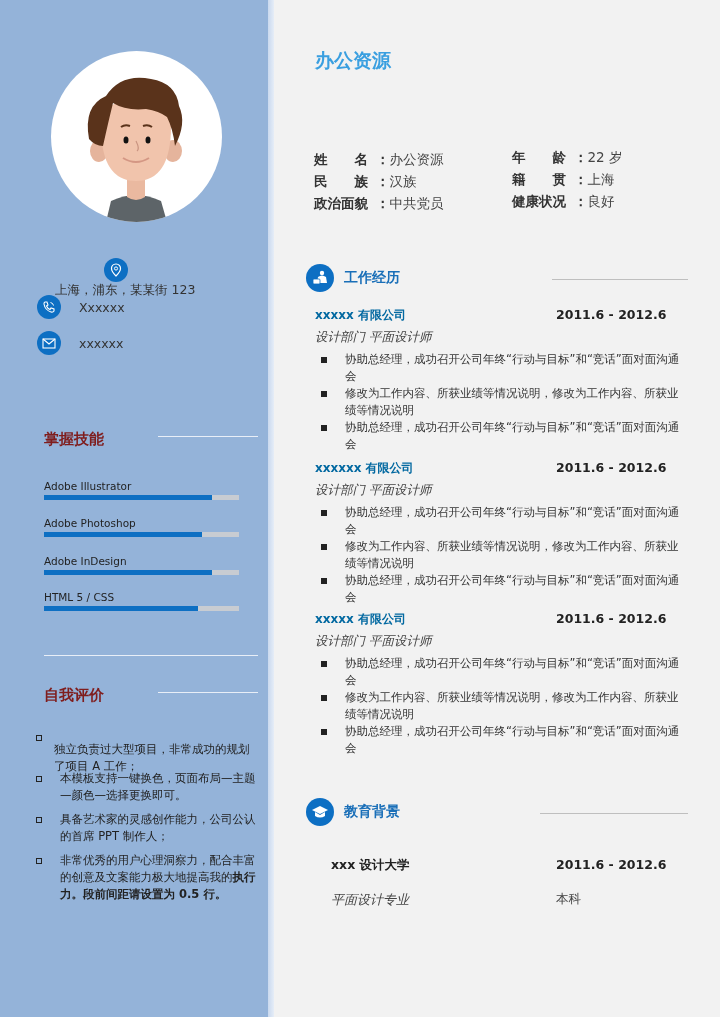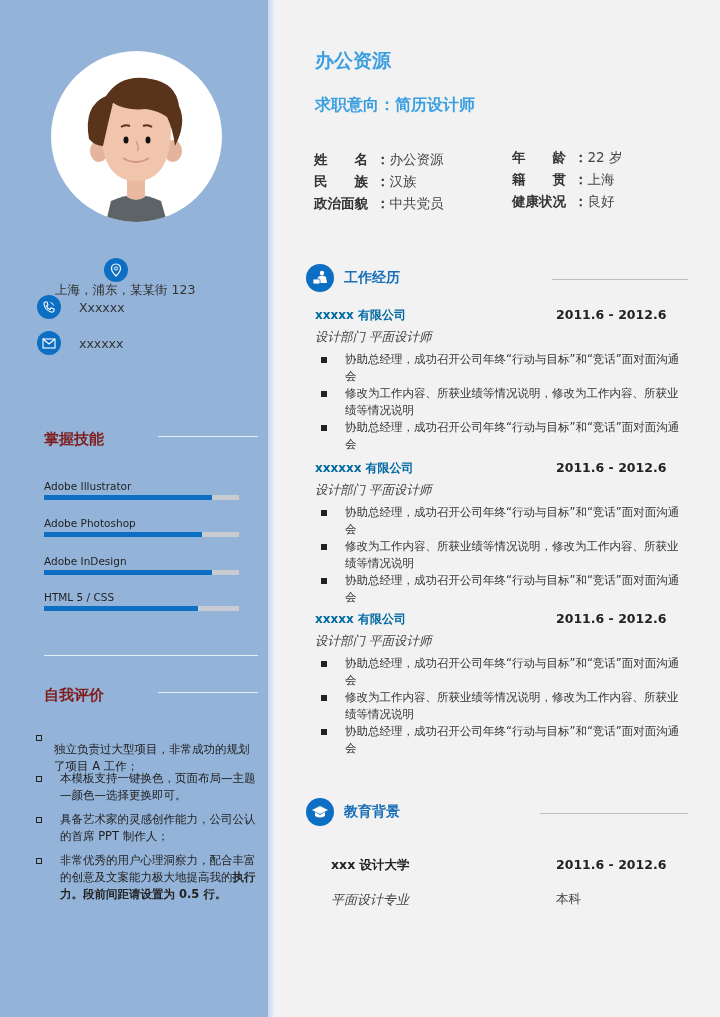--- a/index.html
+++ b/index.html
@@ -187,21 +187,20 @@
   <div class="eval" style="top:852px;">
     <span class="bl"></span>
     <span class="et"><span>非常优秀的用户心理洞察力，配合丰富的创意及文案能力极大地提高我的</span><b>执行力。段前间距请设置为 0.5 行。</b></span>
   </div>
 </div>
 
 <div class="sidebar-edge"></div>
 
 <div class="main">
   <div class="name">办公资源</div>
-  <div class="intent">求职意向：简历设计师</div>
 
   <div class="info-row" style="left:40px; top:151px;">
     <span class="lb" style="width:62px;">姓　　名</span>
       <span class="lb">：</span>
       <span class="vl">办公资源</span>
   </div>
   <div class="info-row" style="left:40px; top:173px;">
     <span class="lb" style="width:62px;">民　　族</span>
       <span class="lb">：</span>
       <span class="vl">汉族</span>

